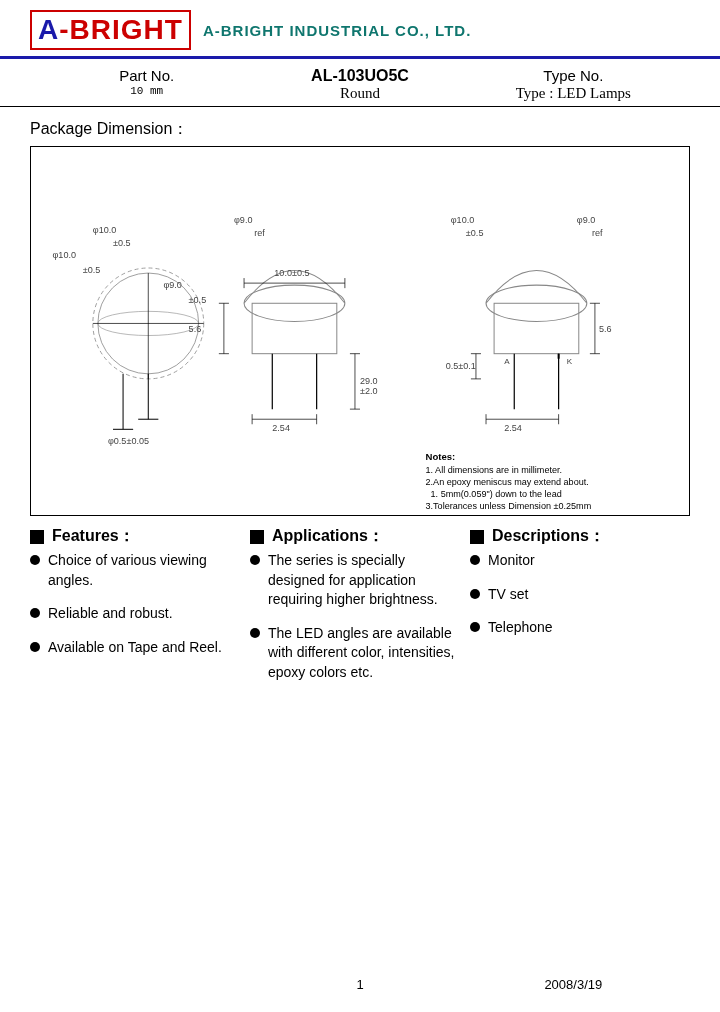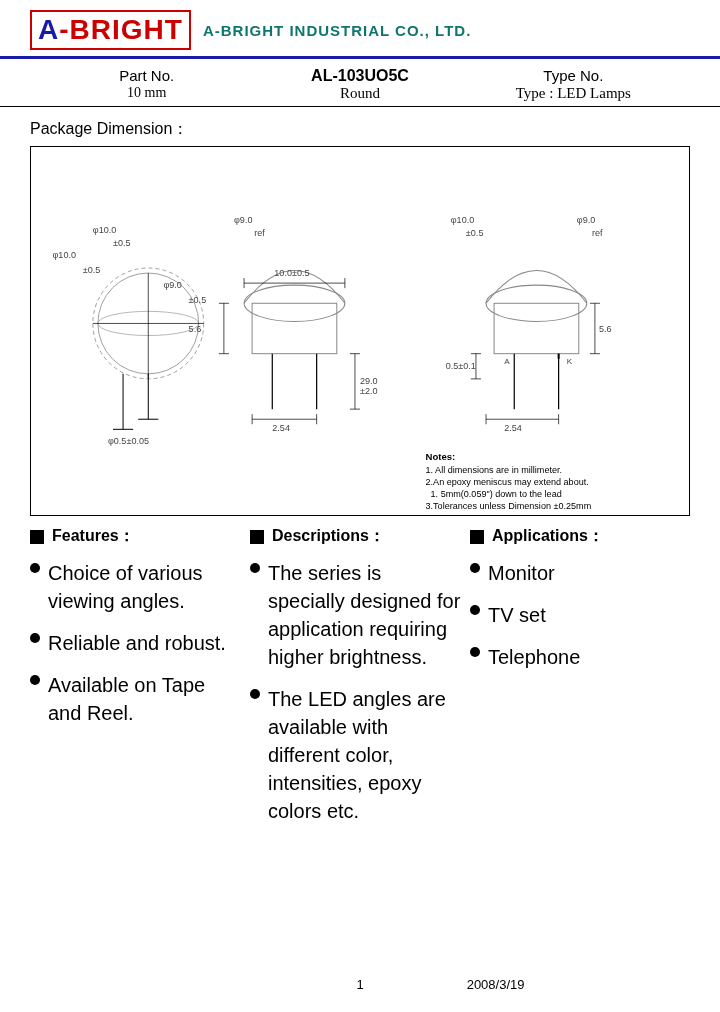--- a/index.html
+++ b/index.html
@@ -50,22 +50,22 @@
     .part-info .label {
       font-size: 15px;
       font-family: Arial, sans-serif;
     }
     .part-info .value {
       font-size: 16px;
       font-weight: bold;
       font-family: Arial, sans-serif;
     }
     .part-info .sub-label {
-      font-size: 14px;
-      font-family: Liberation Serif, serif;
+      font-size: 11px;
+      font-family: Liberation Mono, monospace;
     }
     .part-info .sub-value {
       font-size: 15px;
       font-family: Liberation Serif, serif;
     }
 
     
     .package-section {
       margin: 12px 30px 8px 30px;
     }
@@ -89,21 +89,21 @@
       height: 100%;
     }
 
     
     .features-section {
       margin: 10px 30px 8px 30px;
     }
     .col-headers {
       display: grid;
       grid-template-columns: 1fr 1fr 1fr;
-      margin-bottom: 12px;
+      margin-bottom: 4px;
     }
     .col-header {
       display: flex;
       align-items: center;
       font-size: 16px;
       font-weight: bold;
       font-family: Arial, sans-serif;
     }
     .col-header .sq-bullet {
       display: inline-block;
@@ -118,21 +118,21 @@
       grid-template-columns: 1fr 1fr 1fr;
       align-items: start;
     }
     .col-items {
       padding-right: 8px;
     }
     .bullet-item {
       display: flex;
       align-items: flex-start;
       margin-bottom: 14px;
-      font-size: 20px;
+      font-size: 14px;
       font-family: Arial, sans-serif;
       line-height: 1.4;
     }
     .bullet-item .circle-bullet {
       display: inline-block;
       width: 10px;
       height: 10px;
       border-radius: 50%;
       background: #000;
       margin-right: 8px;
@@ -277,25 +277,25 @@
 </div>
 
 <div class="features-section">
   <div class="col-headers">
     <div class="col-header">
       <span class="sq-bullet"></span>
       <span>Features：</span>
     </div>
     <div class="col-header">
       <span class="sq-bullet"></span>
-      <span>Descriptions：</span>
+      <span>Applications：</span>
     </div>
     <div class="col-header">
       <span class="sq-bullet"></span>
-      <span>Applications：</span>
+      <span>Descriptions：</span>
     </div>
   </div>
 
   <div class="col-body">
 
     <div class="col-items">
       <div class="bullet-item">
         <span class="circle-bullet"></span>
         <span>Choice of various viewing angles.</span>
       </div>
@@ -333,14 +333,14 @@
         <span class="circle-bullet"></span>
         <span>Telephone</span>
       </div>
     </div>
   </div>
 </div>
 
 <div class="footer">
   <div style="flex:1"></div>
   <div class="footer-page">1</div>
-  <div class="footer-date" style="flex:1; text-align:left;">2008/3/19</div>
+  <div class="footer-date" style="flex:1; text-align:center;">2008/3/19</div>
 </div>
 
 </body></html>

